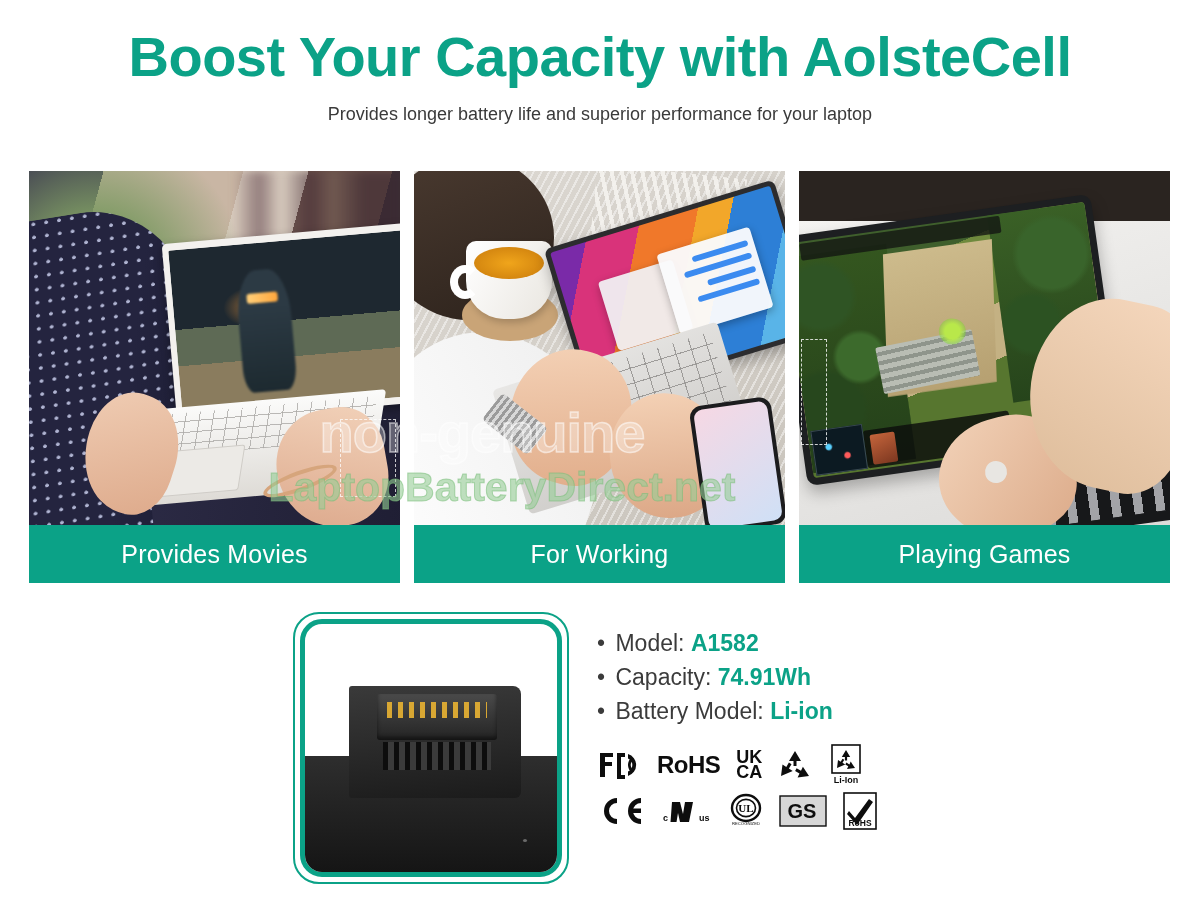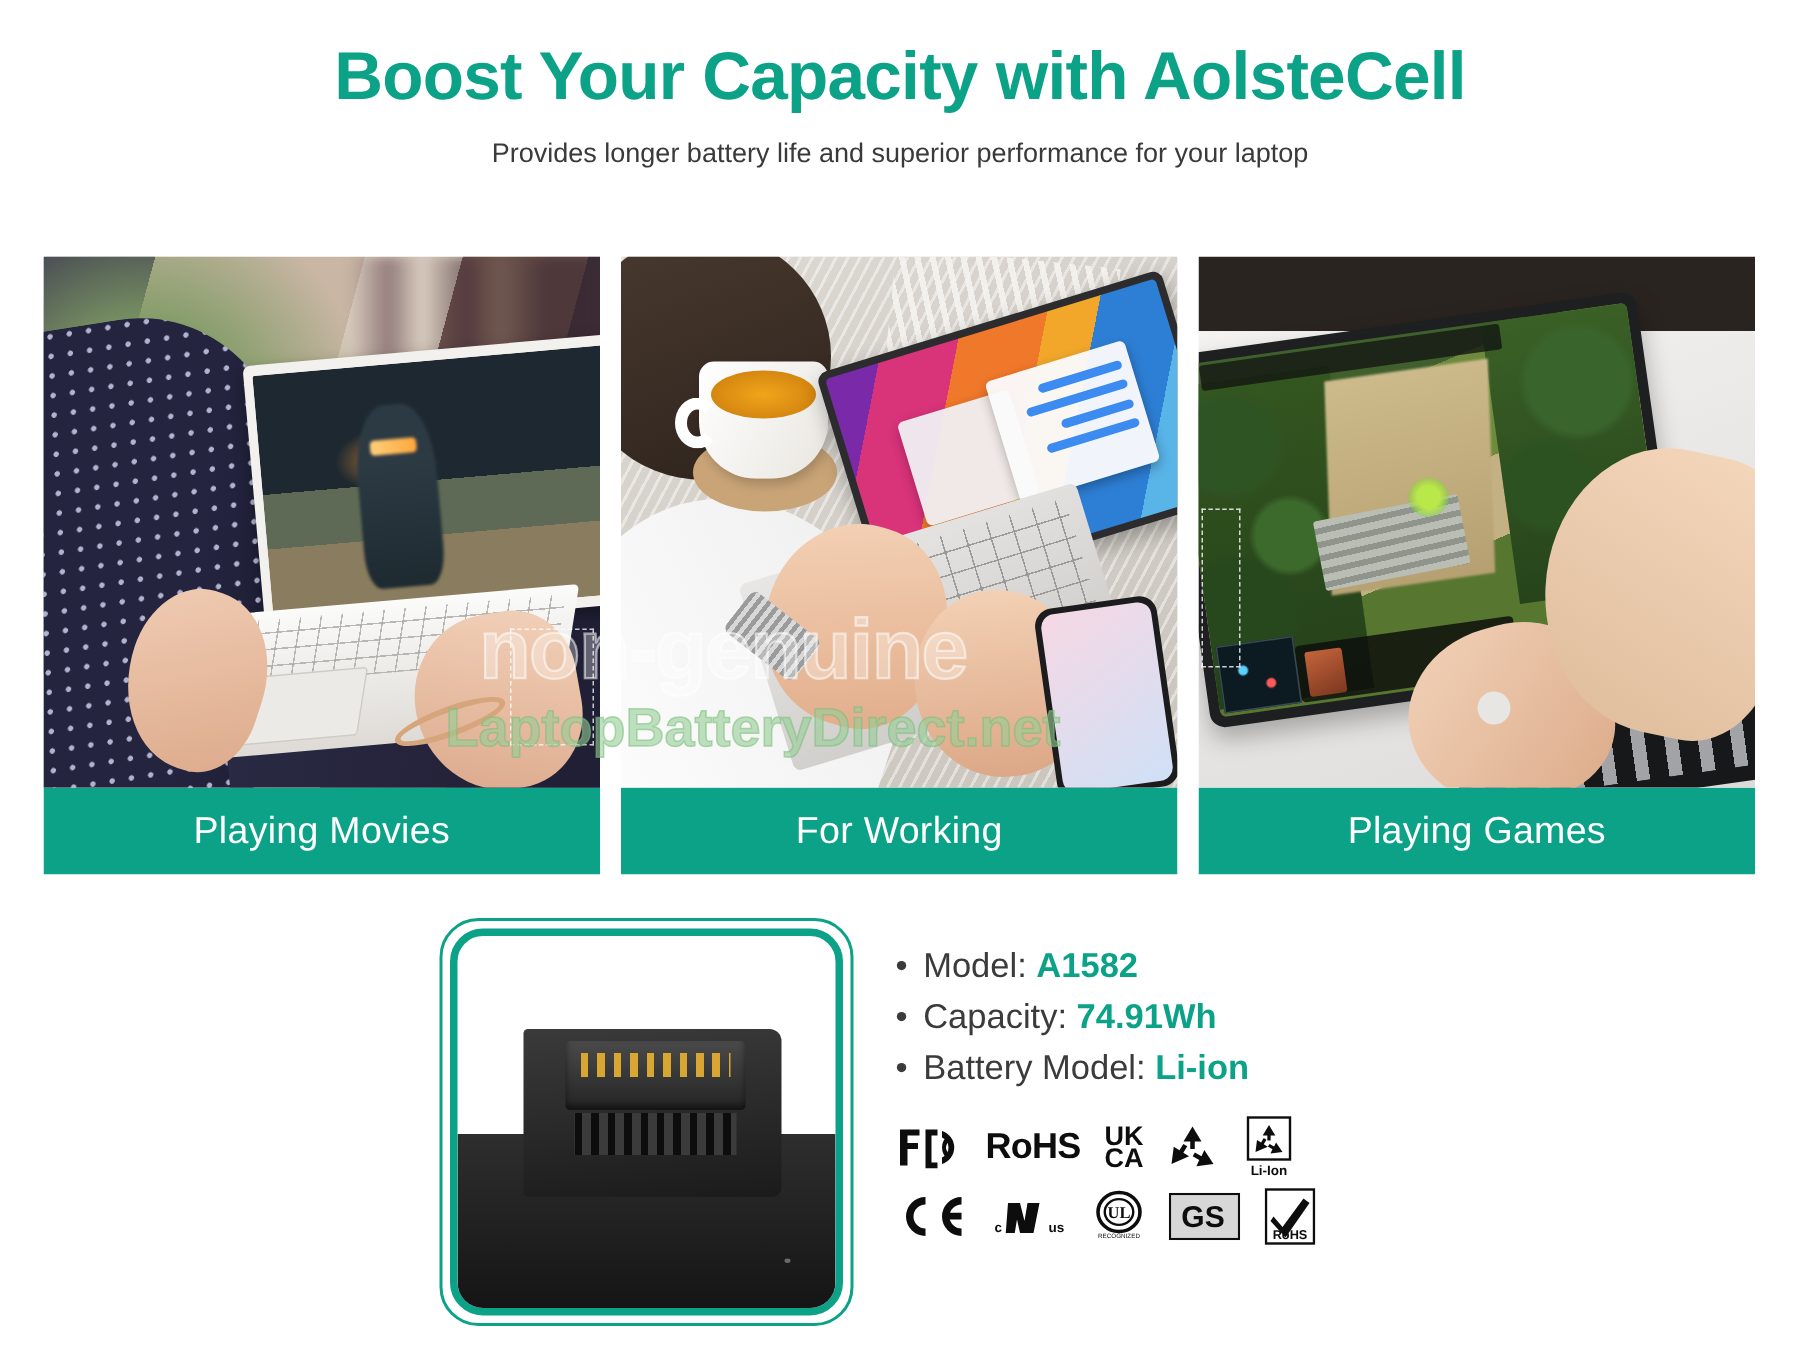--- a/index.html
+++ b/index.html
@@ -17,21 +17,21 @@
     position: relative;
     width: 1200px;
     height: 900px;
     background: #ffffff;
   }
 
   
   .header { padding-top: 26px; text-align: center; }
 
   .headline {
-    font-size: 45px;
+    font-size: 56px;
     font-weight: bold;
     color: #0ba287;
     letter-spacing: -0.5px;
     line-height: 1.1;
   }
 
   .subhead {
     margin-top: 16px;
     font-size: 18px;
     color: #3a3a3a;
@@ -386,21 +386,21 @@
   .wm-top {
     font-size: 56px;
     font-weight: bold;
     color: rgba(255,255,255,0.30);
     -webkit-text-stroke: 1.5px rgba(255,255,255,0.55);
     line-height: 1;
     letter-spacing: -1px;
   }
   .wm-bot {
     margin-top: 6px;
-    font-size: 36px;
+    font-size: 41px;
     font-weight: bold;
     color: rgba(150,205,150,0.60);
     -webkit-text-stroke: 1px rgba(120,190,120,0.55);
     line-height: 1;
     padding-left: 40px;
   }
 
   
   .bottom {
     position: absolute;
@@ -524,21 +524,21 @@
             <div class="eyes"></div>
           </div>
         </div>
         <div class="kbd"></div>
         <div class="trackpad"></div>
         <div class="handL"></div>
         <div class="handR"></div>
         <div class="bangle"></div>
         <div class="dashbox"></div>
       </div>
-      <div class="card-caption">Playing Movies</div>
+      <div class="card-caption">Provides Movies</div>
     </div>
 
     <div class="card">
       <div class="card-photo ph2">
         <div class="rug"></div>
         <div class="fringe"></div>
         <div class="head"></div>
         <div class="sleeve"></div>
         <div class="coaster"></div>
         <div class="cup">

